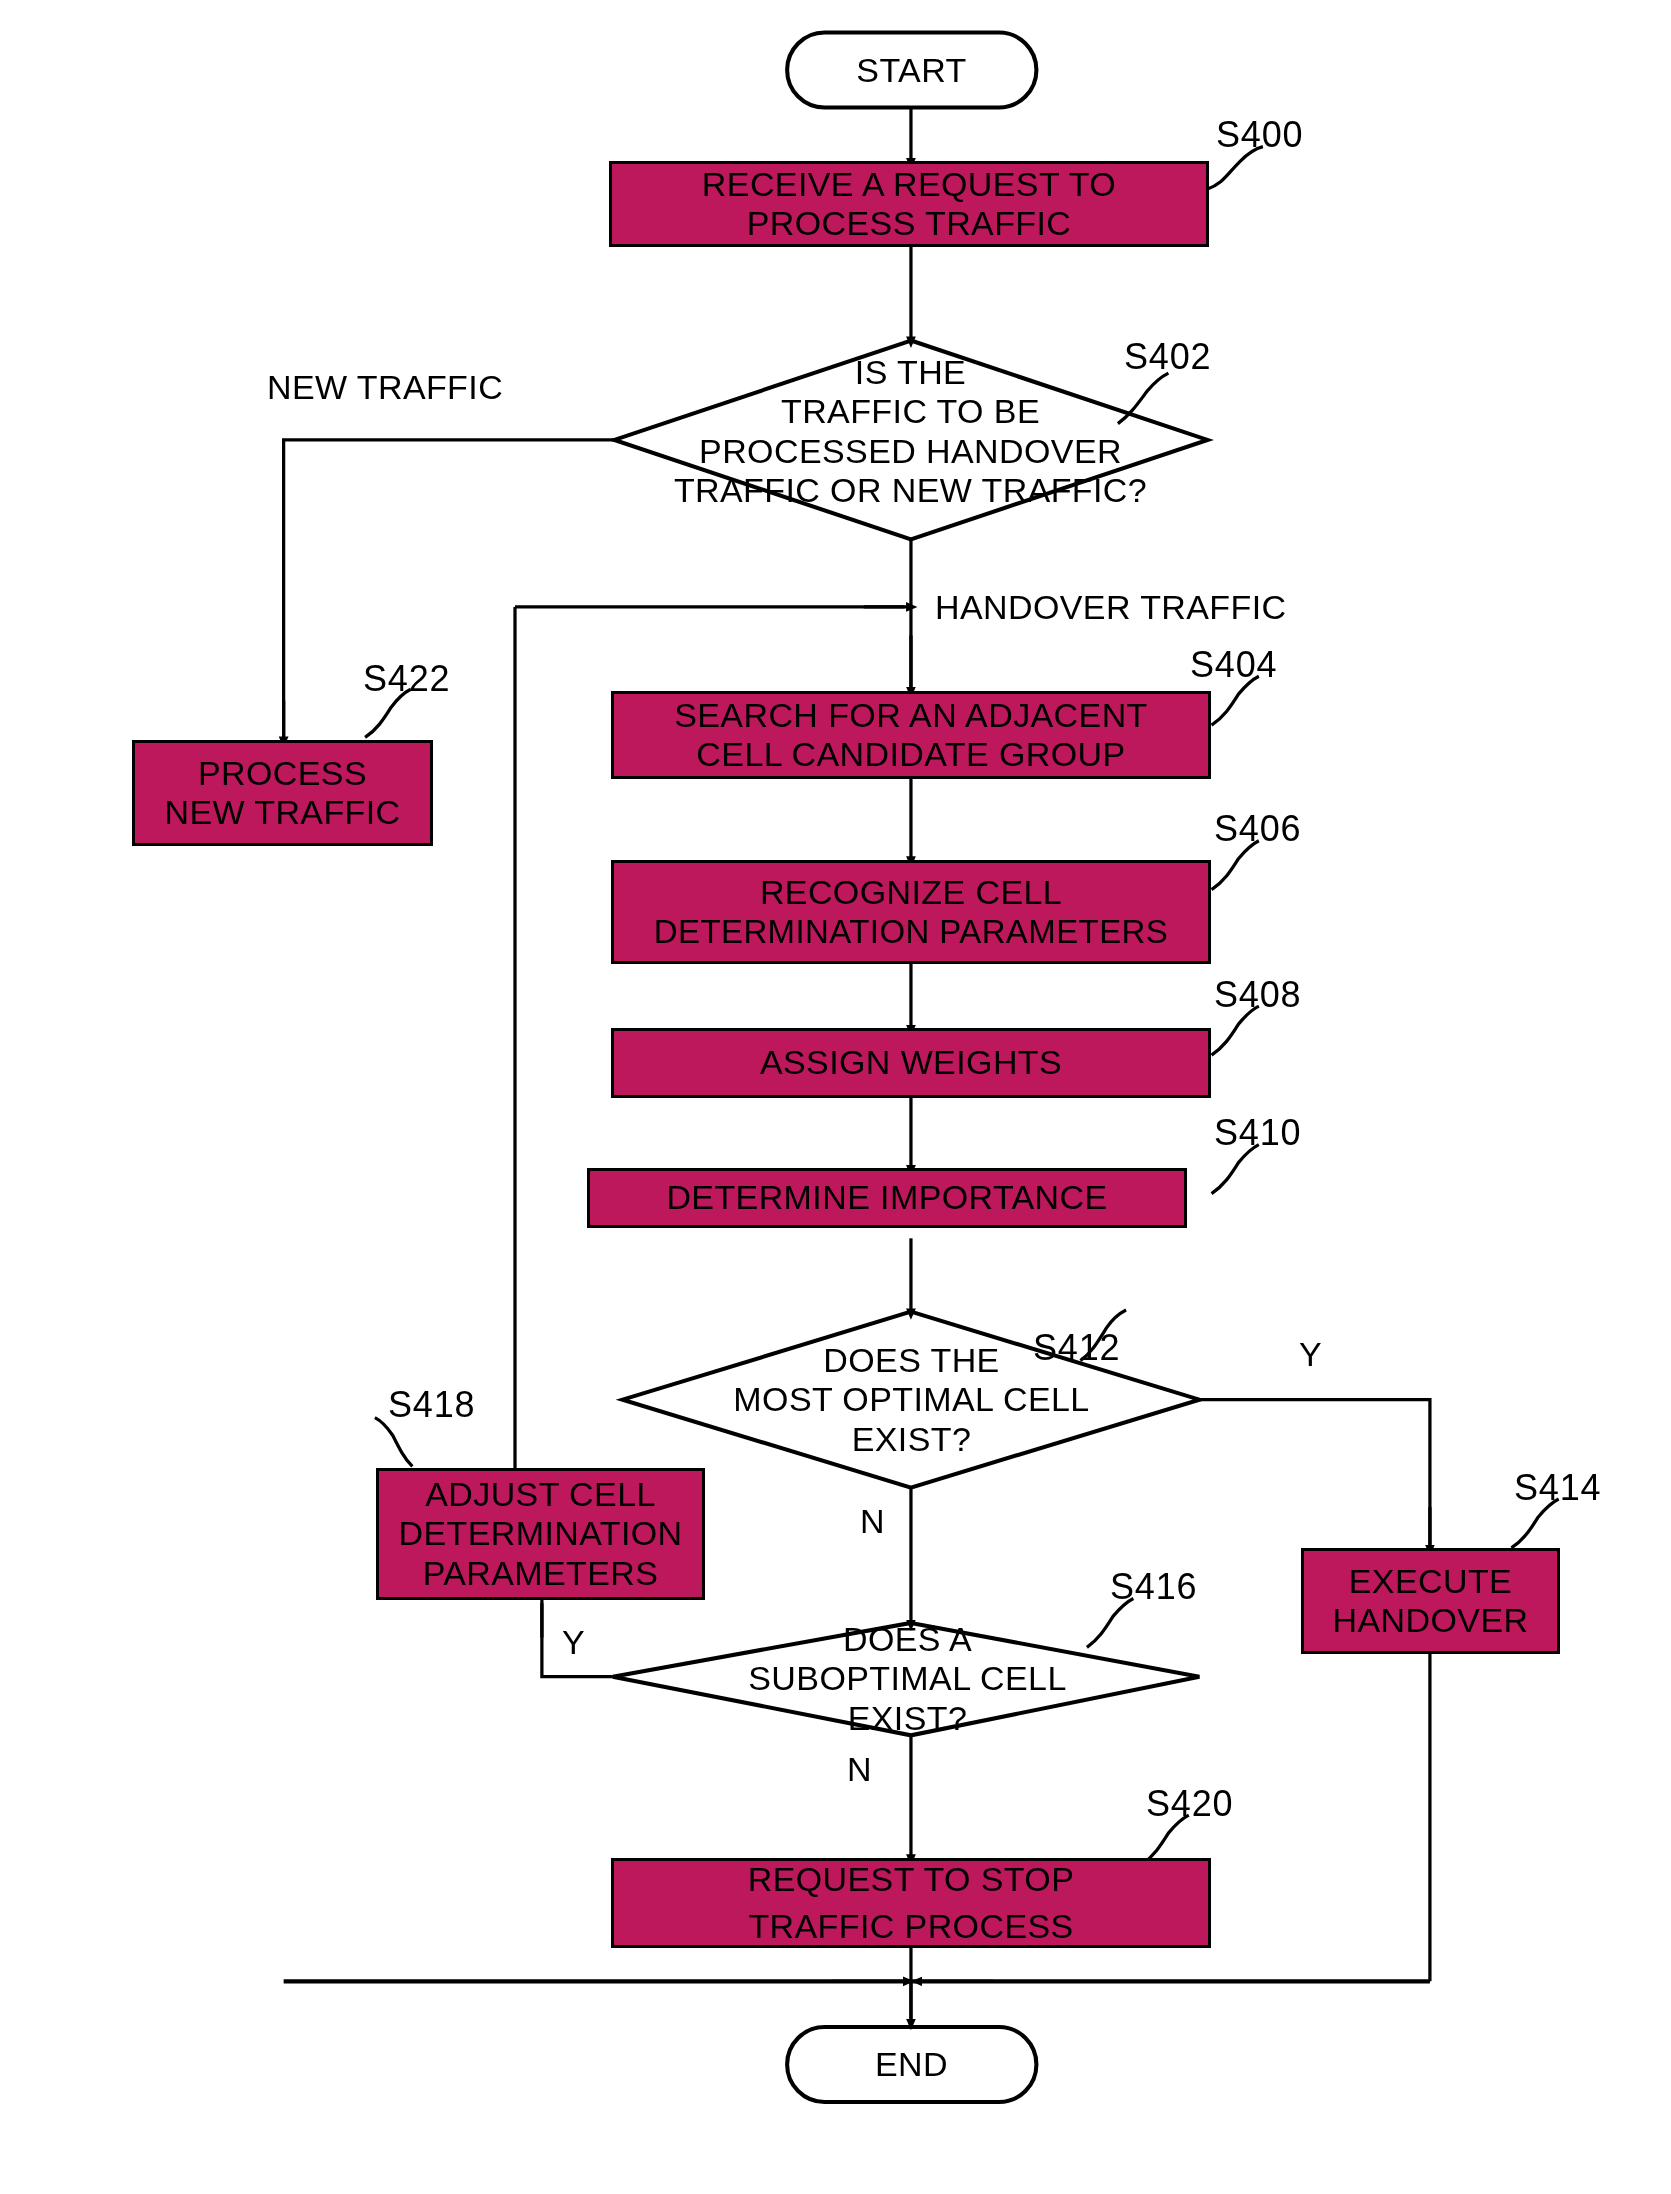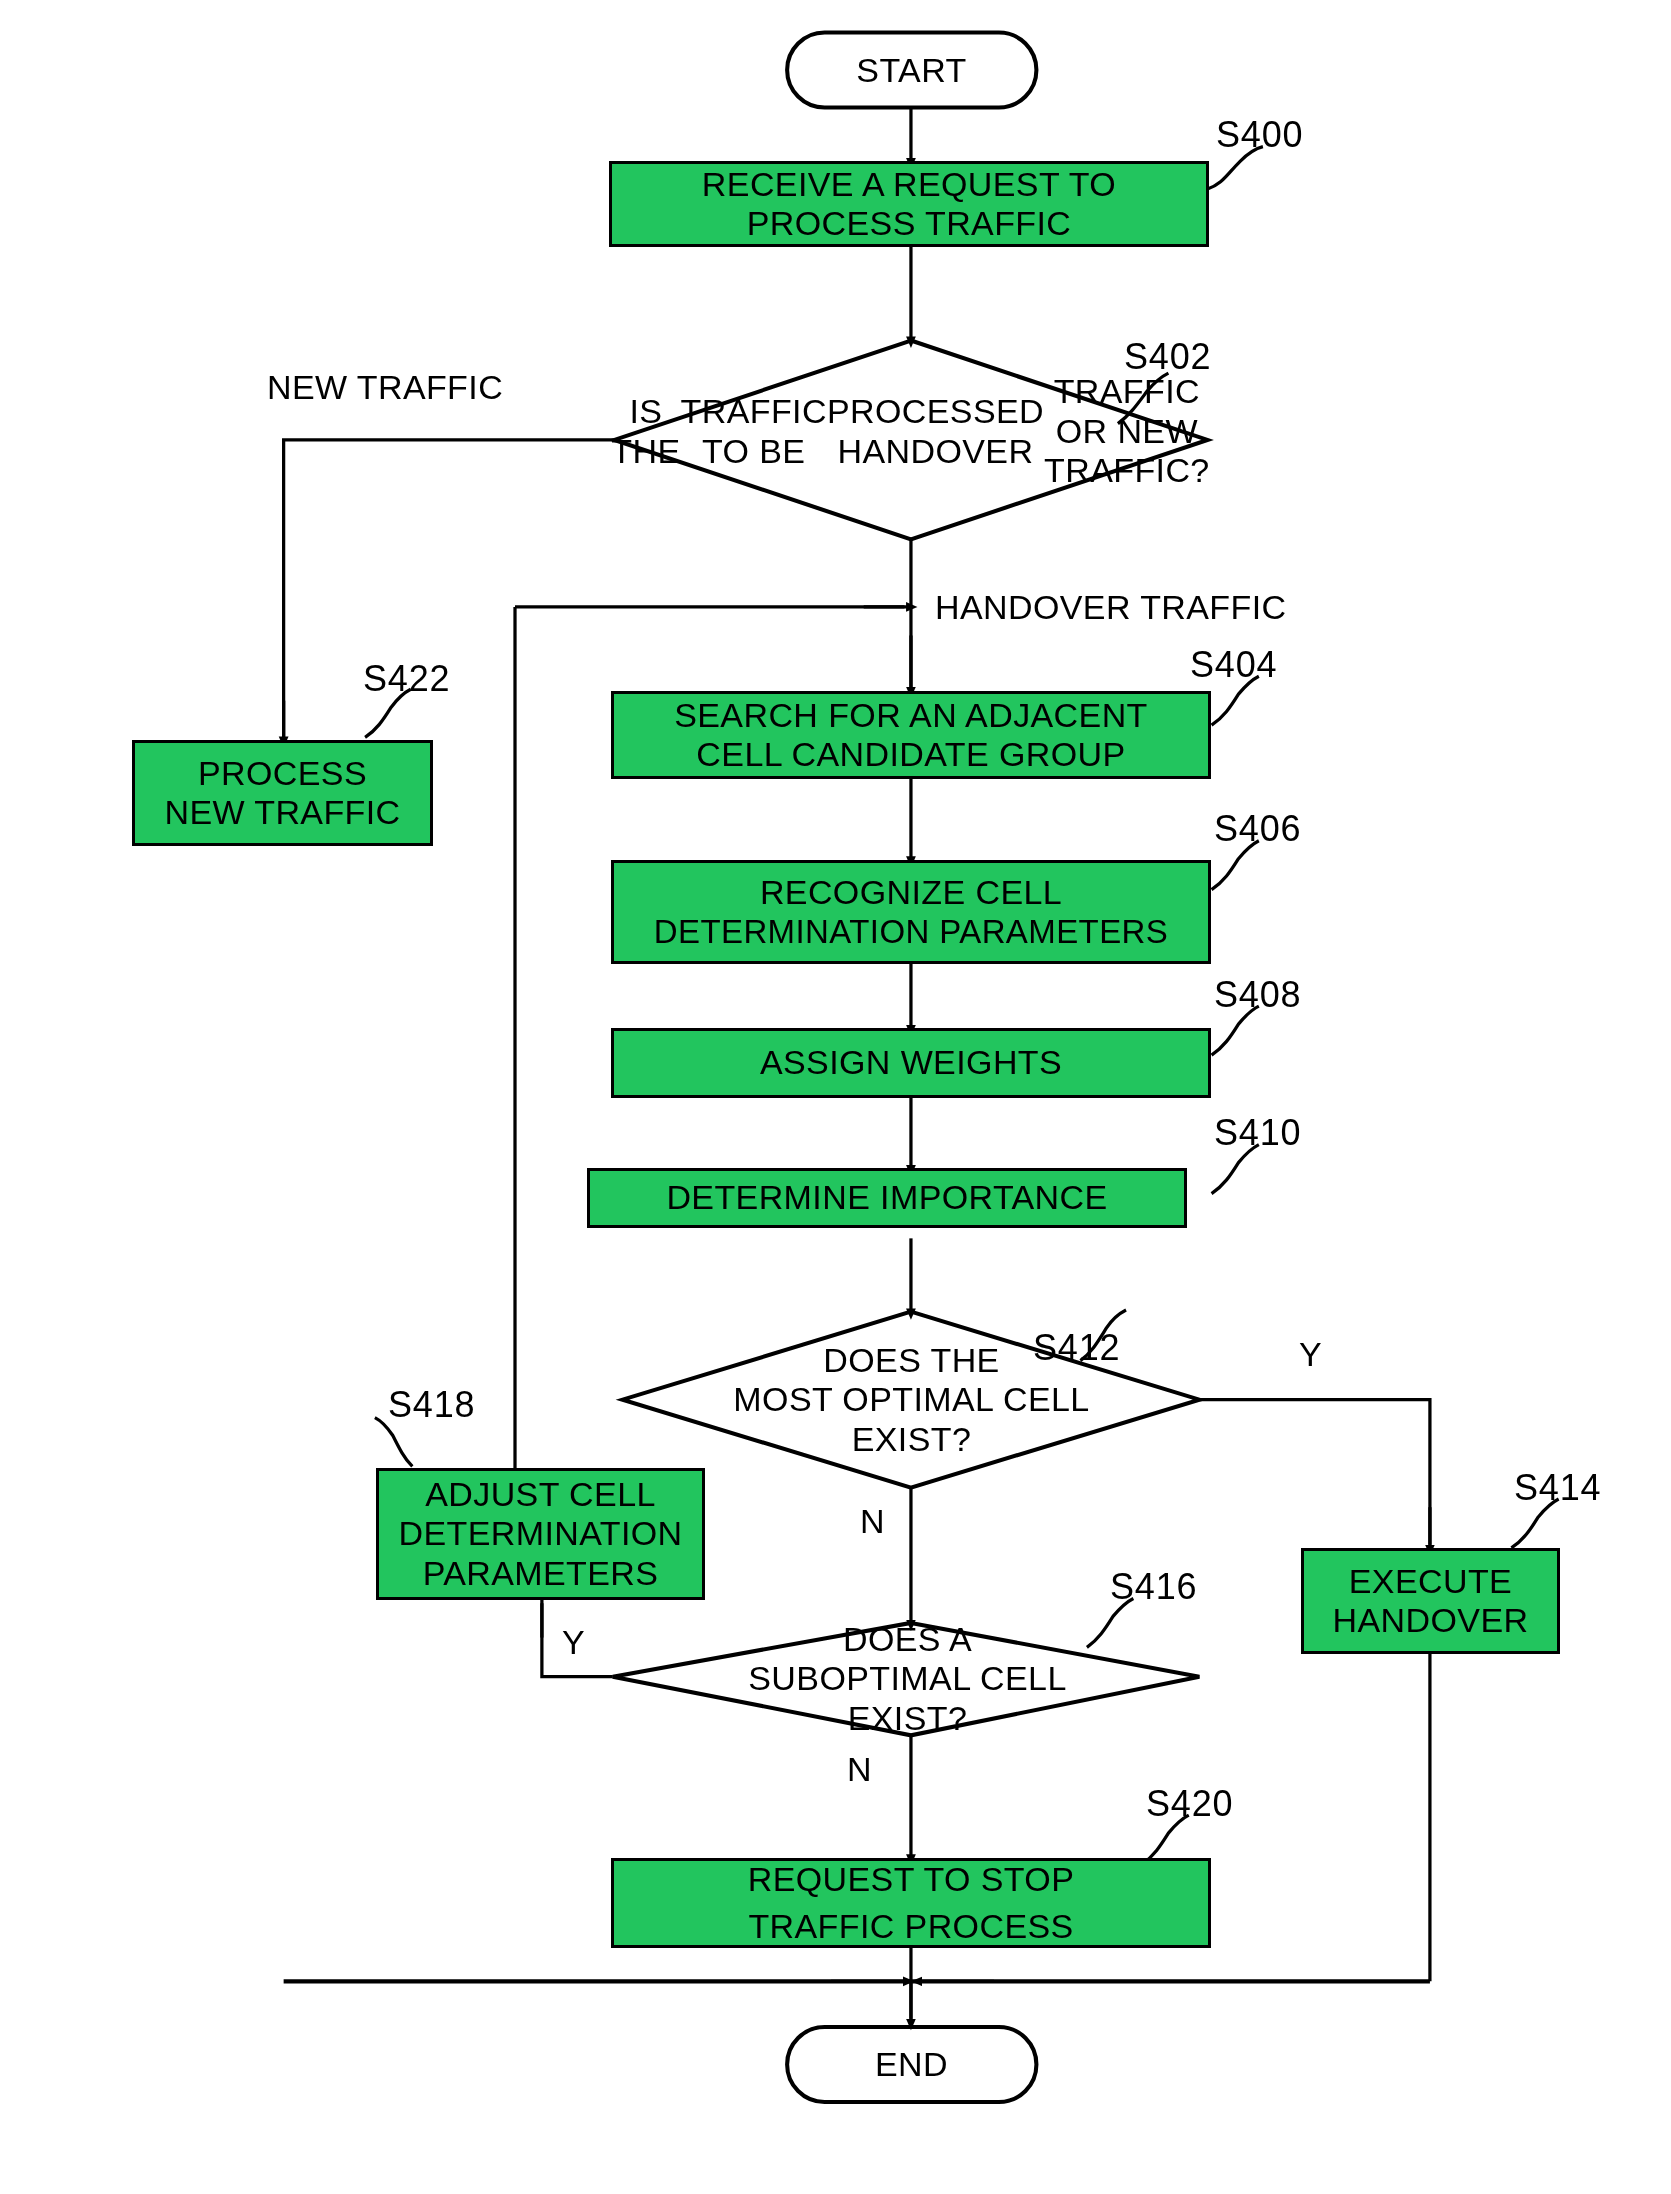--- a/index.html
+++ b/index.html
@@ -3,21 +3,21 @@
 <meta charset="utf-8">
 <style>
   html,body{margin:0;padding:0;background:#ffffff;}
   body{width:1672px;height:2194px;position:relative;overflow:hidden;
        font-family:"Liberation Sans", sans-serif; color:#000;}
   #stage{position:absolute;left:0;top:0;width:1672px;height:2194px;}
   svg.lines{position:absolute;left:0;top:0;width:1672px;height:2194px;}
 
   .node{position:absolute;box-sizing:border-box;display:flex;align-items:center;
         justify-content:center;text-align:center;line-height:1.16;}
-  .proc{border:3.3px solid #000;background:#22c55e;}
+  .proc{border:3.3px solid #000;background:#be185d;}
   .diamond{background:transparent;}
   .diamond .dtext{position:relative;z-index:2;}
 
   .t36{font-size:33px;letter-spacing:0.4px;}
   .t38{font-size:34px;letter-spacing:0.4px;}
   .label{position:absolute;font-size:34px;letter-spacing:0.4px;white-space:nowrap;}
   .ref{position:absolute;font-size:36px;letter-spacing:0.8px;white-space:nowrap;}
   .branch{position:absolute;font-size:34px;white-space:nowrap;}
 </style>
 </head>
@@ -151,21 +151,21 @@
     <span class="t38">ADJUST CELL</span>
     <span class="t38">DETERMINATION</span>
     <span class="t38">PARAMETERS</span>
   </div>
 
   <div class="node proc" style="left:611px;top:1858px;width:600px;height:90px;flex-direction:column;gap:8px;">
     <span class="t38">REQUEST TO STOP</span>
     <span class="t38">TRAFFIC PROCESS</span>
   </div>
 
-  <div class="node diamond" style="left:614px;top:350px;width:593px;height:163px;">
+  <div class="node diamond" style="left:614px;top:350px;width:593px;height:163px;flex-direction:column;">
     <span class="t38 dtext">IS THE</span>
     <span class="t38 dtext">TRAFFIC TO BE</span>
     <span class="t38 dtext">PROCESSED HANDOVER</span>
     <span class="t38 dtext">TRAFFIC OR NEW TRAFFIC?</span>
   </div>
 
   <div class="node diamond" style="left:623px;top:1326px;width:577px;height:148px;flex-direction:column;">
     <span class="t38 dtext">DOES THE</span>
     <span class="t38 dtext">MOST OPTIMAL CELL</span>
     <span class="t38 dtext">EXIST?</span>

